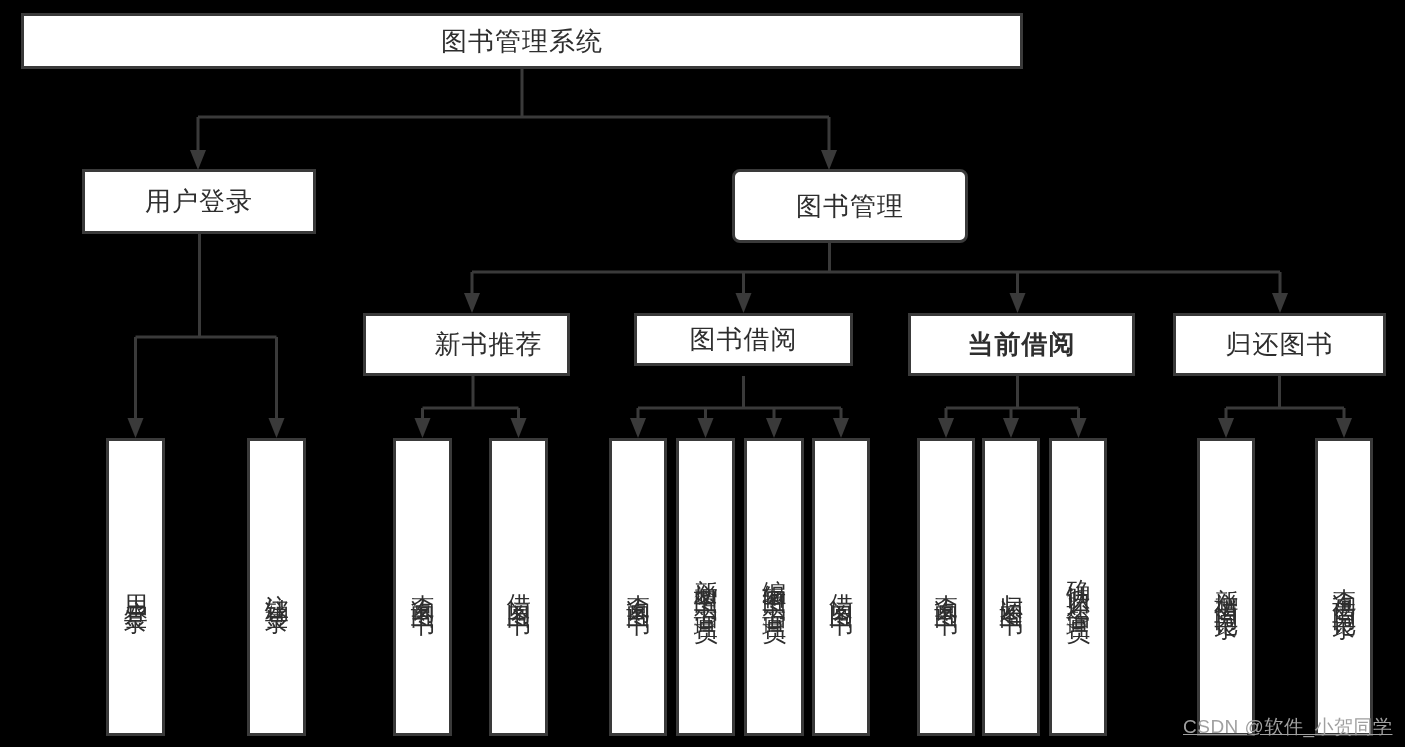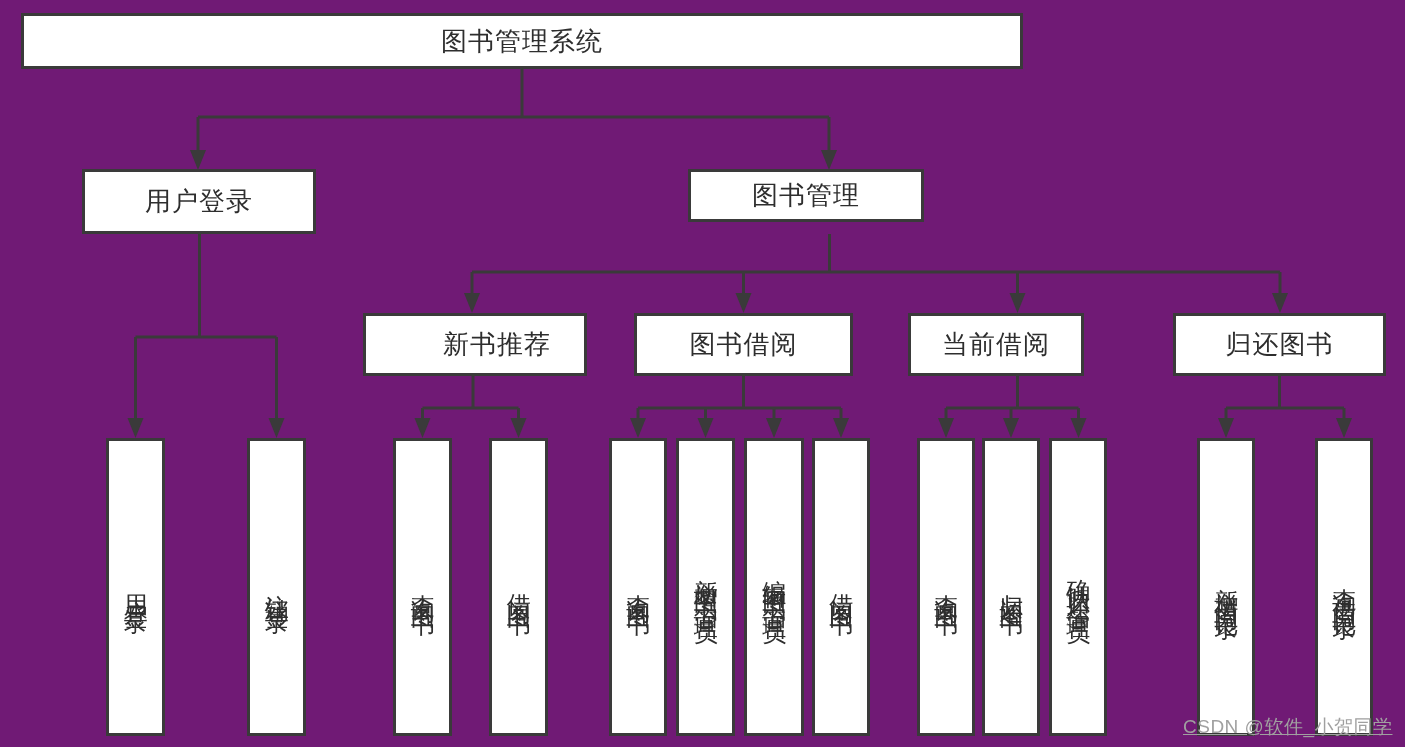--- a/index.html
+++ b/index.html
@@ -1,19 +1,19 @@
 <!DOCTYPE html>
 <html><head>
 <meta charset="utf-8">
 <style>
   html,body{margin:0;padding:0;background:#ffffff;}
   .stage{
     position:relative;
     width:1405px;height:747px;
-    background:#701a75;
+    background:#000000;
     font-family:"Liberation Sans",sans-serif;
     overflow:hidden;
   }
   .edges{position:absolute;left:0;top:0;width:1405px;height:747px;}
   .node{
     position:absolute;
     box-sizing:border-box;
     border:3px solid #3a3a3a;
     background:#ffffff;
     display:flex;align-items:center;justify-content:center;
@@ -90,31 +90,31 @@
     </g>
   </svg>
 
   <div class="node" style="left:21px;top:13px;width:1002px;height:56px;">
     <span class="h-label">图书管理系统</span>
   </div>
 
   <div class="node" style="left:82px;top:169px;width:234px;height:65px;">
     <span class="h-label">用户登录</span>
   </div>
-  <div class="node" style="left:688px;top:169px;width:236px;height:53px;">
+  <div class="node" style="left:732px;top:169px;width:236px;height:74px;border-radius:8px;">
     <span class="h-label">图书管理</span>
   </div>
 
-  <div class="node" style="left:363px;top:313px;width:224px;height:63px;padding-left:44px;">
+  <div class="node" style="left:363px;top:313px;width:207px;height:63px;padding-left:44px;">
     <span class="h-label">新书推荐</span>
   </div>
-  <div class="node" style="left:634px;top:313px;width:219px;height:63px;">
+  <div class="node" style="left:634px;top:313px;width:219px;height:53px;">
     <span class="h-label">图书借阅</span>
   </div>
-  <div class="node" style="left:908px;top:313px;width:176px;height:63px;">
+  <div class="node" style="left:908px;top:313px;width:227px;height:63px;font-weight:bold;">
     <span class="h-label">当前借阅</span>
   </div>
   <div class="node" style="left:1173px;top:313px;width:213px;height:63px;">
     <span class="h-label">归还图书</span>
   </div>
 
   <div class="node" style="left:106px;top:438px;width:59px;height:298px;">
     <span class="v-label">用户登录</span>
   </div>
   <div class="node" style="left:247px;top:438px;width:59px;height:298px;">

